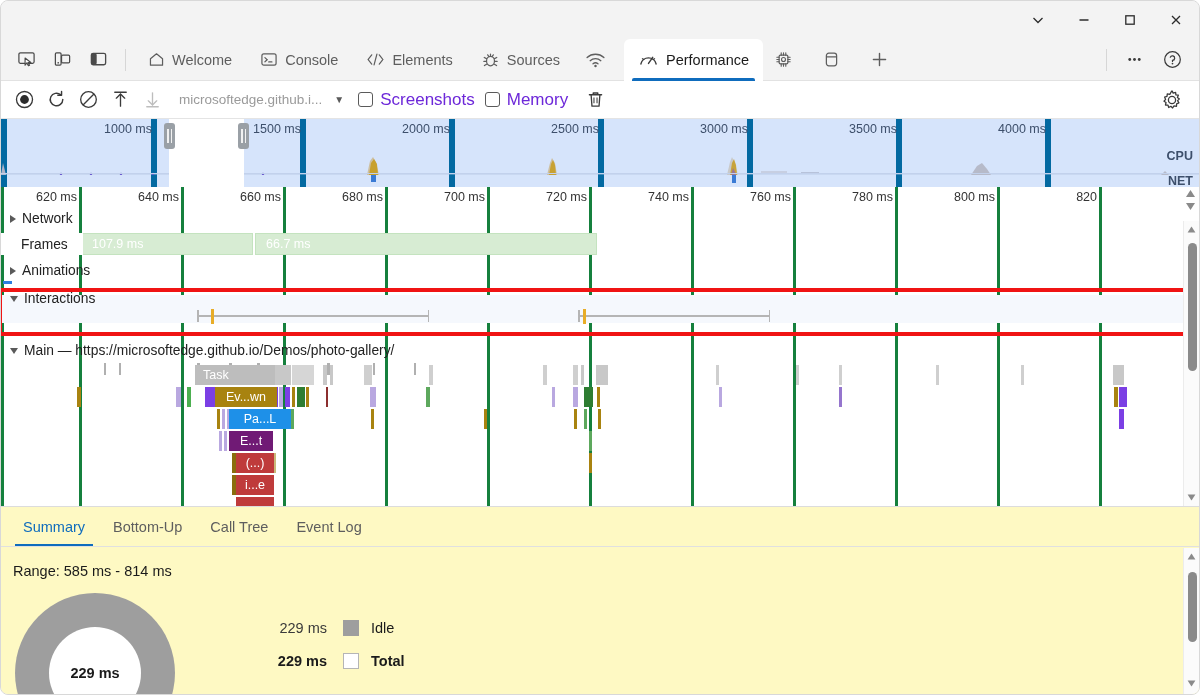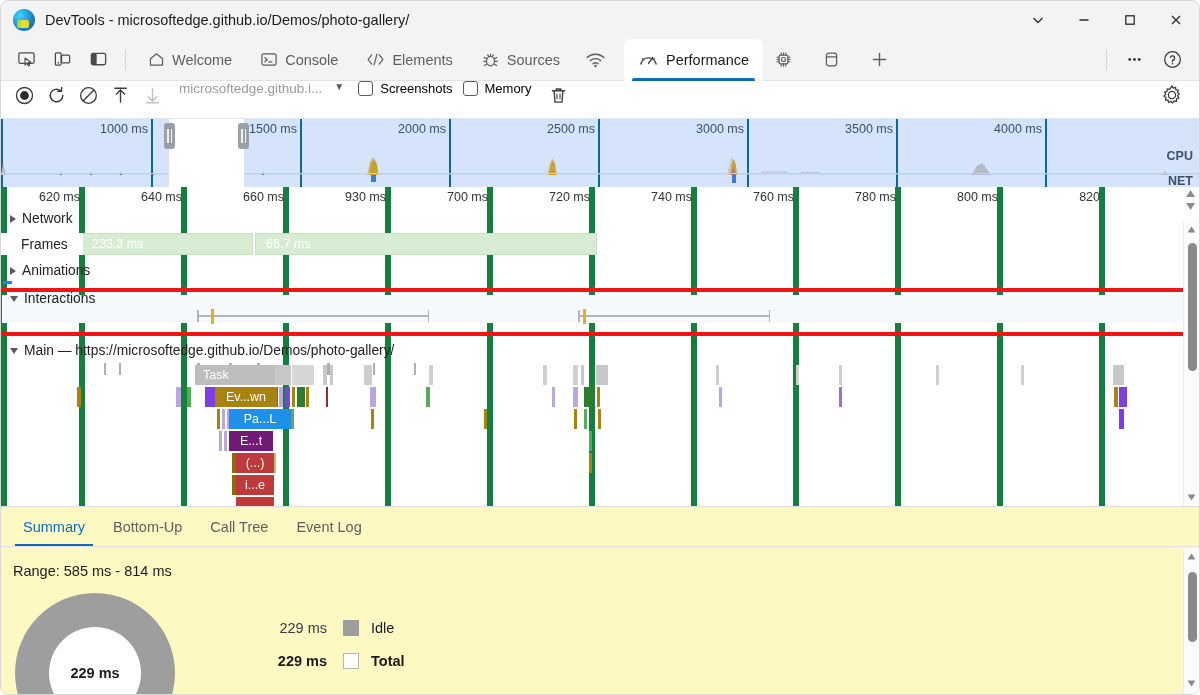--- a/index.html
+++ b/index.html
@@ -76,45 +76,45 @@
   .tabstrip-right {
     margin-left: auto; display: flex; align-items: center; gap: 4px; padding-right: 10px;
   }
   .tabstrip-right .vsep { margin: 0 6px; }
 
   
   .perfbar {
     position: absolute; top: 80px; left: 0; right: 0; height: 38px;
     background: #ffffff;
     border-bottom: 1px solid #e4e4e4;
-    display: flex; align-items: flex-start; padding: 0 8px; gap: 2px;
+    display: flex; align-items: center; padding: 0 8px; gap: 2px;
   }
   .tb-ico {
     width: 30px; height: 28px; display: flex; align-items: center; justify-content: center;
     color: #4b4b4b; border-radius: 4px;
   }
   .tb-ico.disabled { color: #bdbdbd; }
   .url-field {
     font-size: 13.5px; color: #9a9a9a; padding: 0 6px 0 10px; white-space: nowrap;
   }
   .caret-down { color: #5a5a5a; font-size: 10px; padding: 0 4px; }
   .chk-wrap { display: flex; align-items: center; gap: 7px; margin-left: 8px; }
   .chkbox {
     width: 15px; height: 15px; border: 1.6px solid #5a5a5a; border-radius: 3px; background: #fff;
   }
-  .chk-label { font-size: 13px; color: #000000; }
+  .chk-label { font-size: 17px; color: #6d28d9; }
   .perfbar-right { margin-left: auto; display: flex; align-items: center; padding-right: 4px; }
 
   
   .overview {
     position: absolute; top: 118px; left: 0; right: 0; height: 68px;
     background: #d6e4fb; overflow: hidden;
   }
   .ov-tick {
-    position: absolute; top: 0; height: 68px; border-left: 2px solid #0369a1;
+    position: absolute; top: 0; height: 68px; border-left: 6px solid #0369a1;
   }
   .ov-tick span {
     position: absolute; right: 5px; top: 3px; font-size: 12.5px; color: #3d4f6b; white-space: nowrap;
   }
   .ov-window {
     position: absolute; top: 0; bottom: 0; background: #ffffff;
   }
   .ov-handle {
     position: absolute; top: 4px; width: 11px; height: 26px;
     background: #9aa0a6; border-radius: 3px;
@@ -133,21 +133,21 @@
   .ov-net-base {
     position: absolute; left: 0; right: 0; bottom: 0; height: 14px; border-top: 1px solid #c2d1ec;
   }
 
   
   .detail {
     position: absolute; top: 186px; left: 0; right: 0; height: 320px;
     background: #ffffff; overflow: hidden;
     border-bottom: 1px solid #dcdcdc;
   }
-  .d-tick { position: absolute; top: 0; height: 320px; border-left: 6px solid #15803d; }
+  .d-tick { position: absolute; top: 0; height: 320px; border-left: 3px solid #15803d; }
   .d-tick span {
     position: absolute; right: 5px; top: 3px; font-size: 12.5px; color: #333; white-space: nowrap;
   }
   .row-label {
     position: absolute; left: 0; font-size: 13.8px; color: #222; white-space: nowrap;
     display: flex; align-items: center; gap: 6px; padding-left: 9px; z-index: 4;
   }
   .tri { width: 0; height: 0; flex: none; }
   .tri.right { border-left: 6px solid #5a5a5a; border-top: 4.5px solid transparent; border-bottom: 4.5px solid transparent; }
   .tri.down  { border-top: 6px solid #5a5a5a; border-left: 4.5px solid transparent; border-right: 4.5px solid transparent; }
@@ -234,24 +234,20 @@
   .sb-arrow { width: 16px; height: 17px; display: flex; align-items: center; justify-content: center; }
   .sb-thumb { position: absolute; width: 9px; border-radius: 5px; background: #8a8a8a; left: 3.5px; }
   .spin { position: absolute; right: 2px; width: 13px; display: flex; flex-direction: column; align-items: center; z-index: 8; }
 </style>
 </head>
 <body>
 
 <div class="app">
 
   <div class="titlebar">
-    <div class="title-left">
-      <div class="edge-logo"></div>
-      <div class="title-text">DevTools - microsoftedge.github.io/Demos/photo-gallery/</div>
-    </div>
     <div class="winctl">
       <div class="winbtn">
         <svg width="14" height="14" viewBox="0 0 14 14">
             <path d="M2.5 5 L7 9.5 L11.5 5" fill="none" stroke="#2b2b2b" stroke-width="1.3"></path>
           </svg>
       </div>
       <div class="winbtn">
         <svg width="14" height="14" viewBox="0 0 14 14">
             <path d="M2.5 7 H11.5" stroke="#2b2b2b" stroke-width="1.3"></path>
           </svg>
@@ -528,21 +524,21 @@
     <div class="d-tick" style="left:78px">
         <span>620 ms</span>
       </div>
     <div class="d-tick" style="left:180px">
         <span>640 ms</span>
       </div>
     <div class="d-tick" style="left:282px">
         <span>660 ms</span>
       </div>
     <div class="d-tick" style="left:384px">
-        <span>930 ms</span>
+        <span>680 ms</span>
       </div>
     <div class="d-tick" style="left:486px">
         <span>700 ms</span>
       </div>
     <div class="d-tick" style="left:588px">
         <span>720 ms</span>
       </div>
     <div class="d-tick" style="left:690px">
         <span>740 ms</span>
       </div>
@@ -558,21 +554,21 @@
     <div class="d-tick" style="left:1098px">
         <span>820</span>
       </div>
 
     <div class="row-label" style="top:24px">
       <span class="tri right"></span>
       <span>Network</span>
     </div>
 
     <div class="frame-blk" style="left:80px; top:46px; width:172px; height:22px">
-      <span>233.3 ms</span>
+      <span>107.9 ms</span>
     </div>
     <div class="frame-blk" style="left:254px; top:46px; width:342px; height:22px">
       <span>66.7 ms</span>
     </div>
     <div class="frames-track" style="left:0; top:46px; width:82px; height:22px">
       <span class="frames-tag">Frames</span>
     </div>
 
     <div class="row-label" style="top:76px">
       <span class="tri right"></span>

